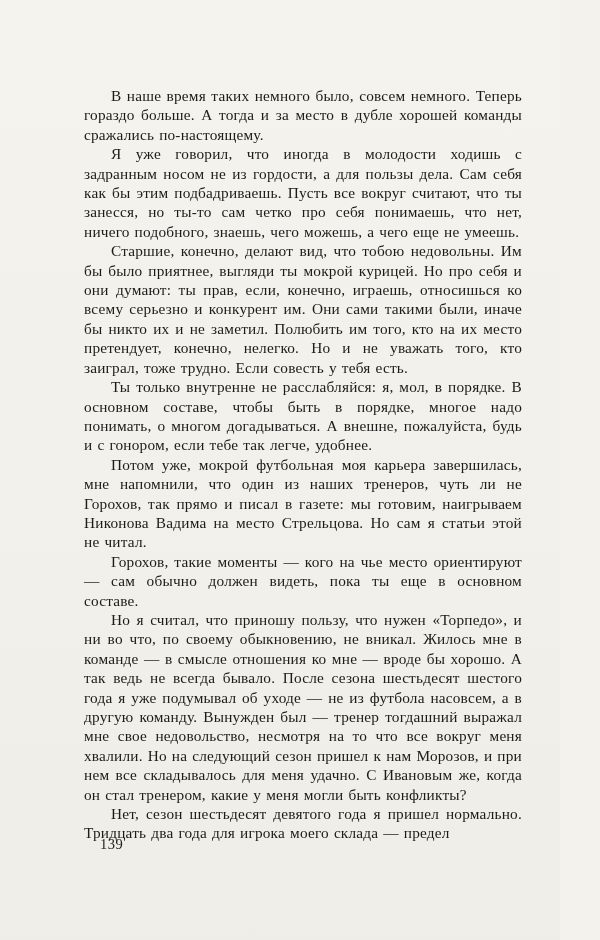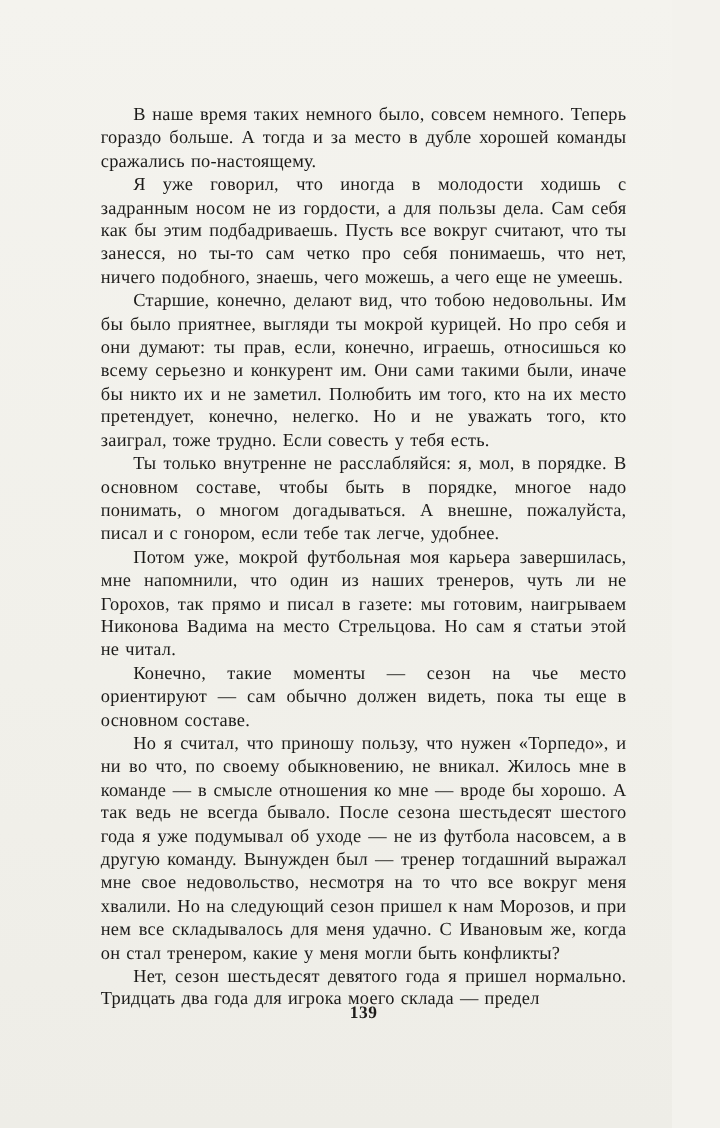--- a/index.html
+++ b/index.html
@@ -30,38 +30,37 @@
     margin: 0;
     font-size: 15.3px;
     line-height: 19.4px;
     text-align: justify;
     text-indent: 27px;
     letter-spacing: 0.2px;
     word-spacing: 1px;
   }
   .page-number {
     position: absolute;
-    left: 84px;
+    left: 100px;
     top: 836px;
     width: 438px;
-    text-align: center;
+    text-align: left;
     font-size: 14.5px;
     color: #1c1b19;
     letter-spacing: 0.5px;
-    font-weight: bold;
   }
 </style>
 </head>
 <body>
 
 <div class="page">
   <div class="text-block">
     <p>В наше время таких немного было, совсем немного. Теперь гораздо больше. А тогда и за место в дубле хорошей команды сражались по-настоящему.</p>
     <p>Я уже говорил, что иногда в молодости ходишь с задранным носом не из гордости, а для пользы дела. Сам себя как бы этим подбадриваешь. Пусть все вокруг считают, что ты занесся, но ты-то сам четко про себя понимаешь, что нет, ничего подобного, знаешь, чего можешь, а чего еще не умеешь.</p>
     <p>Старшие, конечно, делают вид, что тобою недовольны. Им бы было приятнее, выгляди ты мокрой курицей. Но про себя и они думают: ты прав, если, конечно, играешь, относишься ко всему серьезно и конкурент им. Они сами такими были, иначе бы никто их и не заметил. Полюбить им того, кто на их место претендует, конечно, нелегко. Но и не уважать того, кто заиграл, тоже трудно. Если совесть у тебя есть.</p>
-    <p>Ты только внутренне не расслабляйся: я, мол, в порядке. В основном составе, чтобы быть в порядке, многое надо понимать, о многом догадываться. А внешне, пожалуйста, писал и с гонором, если тебе так легче, удобнее.</p>
+    <p>Ты только внутренне не расслабляйся: я, мол, в порядке. В основном составе, чтобы быть в порядке, многое надо понимать, о многом догадываться. А внешне, пожалуйста, будь и с гонором, если тебе так легче, удобнее.</p>
     <p>Потом уже, мокрой футбольная моя карьера завершилась, мне напомнили, что один из наших тренеров, чуть ли не Горохов, так прямо и писал в газете: мы готовим, наигрываем Никонова Вадима на место Стрельцова. Но сам я статьи этой не читал.</p>
-    <p>Конечно, такие моменты — сезон на чье место ориентируют — сам обычно должен видеть, пока ты еще в основном составе.</p>
+    <p>Горохов, такие моменты — кого на чье место ориентируют — сам обычно должен видеть, пока ты еще в основном составе.</p>
     <p>Но я считал, что приношу пользу, что нужен «Торпедо», и ни во что, по своему обыкновению, не вникал. Жилось мне в команде — в смысле отношения ко мне — вроде бы хорошо. А так ведь не всегда бывало. После сезона шестьдесят шестого года я уже подумывал об уходе — не из футбола насовсем, а в другую команду. Вынужден был — тренер тогдашний выражал мне свое недовольство, несмотря на то что все вокруг меня хвалили. Но на следующий сезон пришел к нам Морозов, и при нем все складывалось для меня удачно. С Ивановым же, когда он стал тренером, какие у меня могли быть конфликты?</p>
     <p>Нет, сезон шестьдесят девятого года я пришел нормально. Тридцать два года для игрока моего склада — предел</p>
   </div>
   <div class="page-number">139</div>
 </div>
 
 </body></html>

